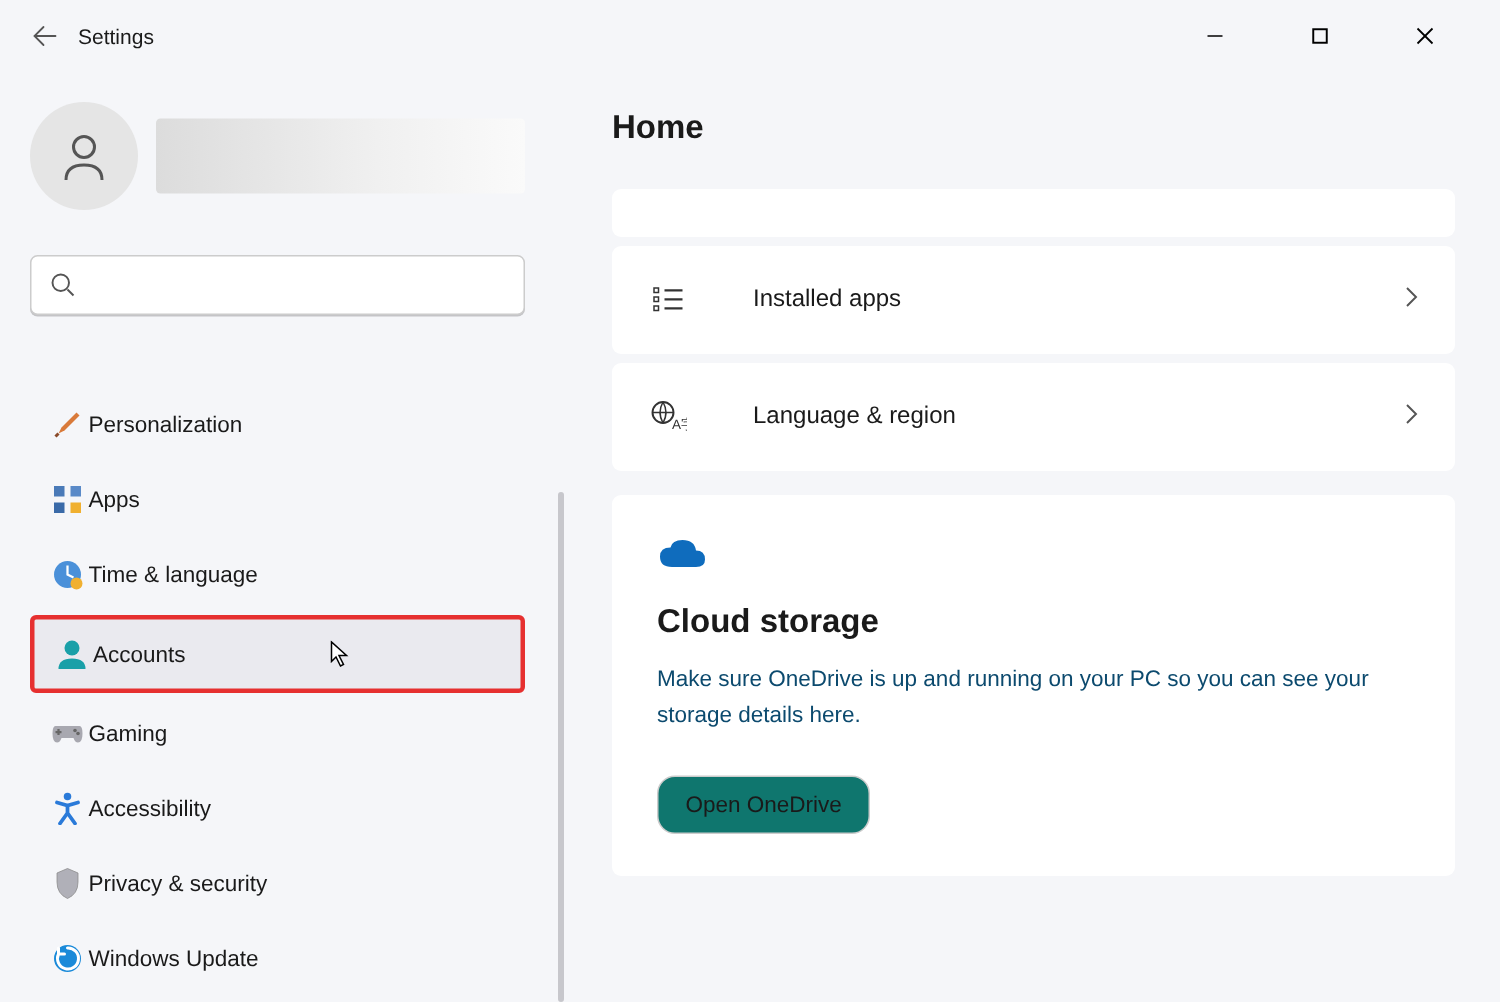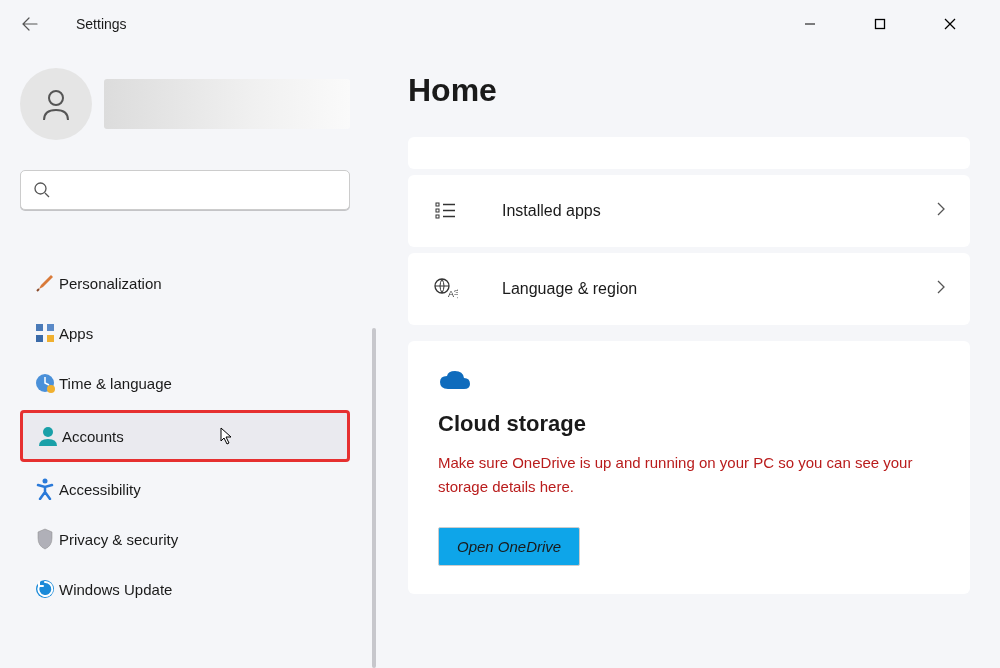--- a/index.html
+++ b/index.html
@@ -1,19 +1,19 @@
 <!DOCTYPE html>
 <html><head>
   <meta charset="utf-8">
   <style>
     * { margin: 0; padding: 0; box-sizing: border-box; font-family: "Segoe UI", -apple-system, sans-serif; }
     body { width: 1000px; height: 668px; background: #f5f6f9; overflow: hidden; position: relative; }
     .titlebar { height: 48px; display: flex; align-items: center; padding: 0 10px; }
     .back-btn { width: 40px; height: 40px; display: flex; align-items: center; justify-content: center; color: #666; }
-    .title { margin-left: 26px; font-size: 14px; color: #1a1a1a; font-weight: 400; }
+    .title { margin-left: 2px; font-size: 14px; color: #1a1a1a; font-weight: 400; }
     .win-controls { margin-left: auto; display: flex; gap: 30px; padding-right: 20px; }
     .win-btn { width: 40px; height: 40px; display: flex; align-items: center; justify-content: center; cursor: default; color: #000; }
     
     .content { display: flex; height: calc(668px - 48px); }
     
     .sidebar { width: 370px; padding: 20px; position: relative; }
     .profile { display: flex; align-items: center; gap: 12px; margin-bottom: 30px; }
     .avatar { width: 72px; height: 72px; border-radius: 50%; background: #e5e5e5; display: flex; align-items: center; justify-content: center; }
     .profile-info { flex: 1; height: 50px; background: linear-gradient(90deg, #dcdcdc, #f0f0f0 60%, #fafafa); border-radius: 3px; }
     
@@ -23,33 +23,33 @@
     
     .nav-item { display: flex; align-items: center; gap: 3px; padding: 12px 14px; border-radius: 6px; cursor: default; font-size: 15px; color: #1a1a1a; margin-bottom: 4px; position: relative; }
     .nav-item.selected { background: #eaeaef; }
     .nav-item.highlighted { border: 3px solid #e63030; border-radius: 4px; }
     .nav-icon { width: 22px; height: 22px; display: flex; align-items: center; justify-content: center; }
     .cursor { position: absolute; left: 197px; top: 14px; pointer-events: none; }
     
     .scroll-indicator { position: absolute; right: -6px; top: 280px; width: 4px; height: 340px; background: #c7c7cc; border-radius: 2px; }
     
     .main { flex: 1; padding: 24px 30px 0 38px; overflow: hidden; }
-    .page-title { font-size: 32px; font-weight: 600; color: #1a1a1a; margin-bottom: 28px; }
+    .page-title { font-size: 22px; font-weight: 600; color: #1a1a1a; margin-bottom: 28px; }
     
     .card-stub { height: 32px; background: #fff; border-radius: 6px; margin-bottom: 6px; }
     .setting-row { display: flex; align-items: center; background: #fff; border-radius: 6px; padding: 22px 24px; margin-bottom: 6px; cursor: default; gap: 20px; }
     .setting-icon { width: 28px; height: 28px; display: flex; align-items: center; justify-content: center; margin-right: 22px; color: #444; }
     .setting-label { font-size: 16px; color: #1a1a1a; flex: 1; }
     .chevron { color: #666; }
     
     .cloud-card { background: #fff; border-radius: 6px; padding: 28px 30px; margin-top: 16px; }
     .cloud-icon { margin-bottom: 14px; }
     .cloud-title { font-size: 22px; font-weight: 600; color: #1a1a1a; margin-bottom: 14px; }
-    .cloud-desc { font-size: 15px; color: #b91c1c; line-height: 1.6; margin-bottom: 28px; }
-    .cloud-btn { display: inline-block; padding: 10px 18px; background: #0ea5e9; border: 1px solid #ccc; border-radius: 2px; font-size: 15px; color: #1a1a1a; cursor: default; font-style: italic; }
+    .cloud-desc { font-size: 15px; color: #0c4a6e; line-height: 1.6; margin-bottom: 28px; }
+    .cloud-btn { display: inline-block; padding: 10px 18px; background: #0f766e; border: 1px solid #ccc; border-radius: 12px; font-size: 15px; color: #1a1a1a; cursor: default; }
   </style>
 </head>
 <body>
 
 <div class="titlebar">
   <div class="back-btn">
     <svg width="16" height="16" viewBox="0 0 16 16">
         <path d="M7 2 L1 8 L7 14 M1 8 L15 8" stroke="#555" stroke-width="1.2" fill="none" stroke-linecap="round"></path>
       </svg>
   </div>
@@ -132,20 +132,31 @@
             <circle cx="11" cy="7" r="5" fill="#1aa0a8"></circle>
             <path d="M2 21 Q2 14 11 14 Q20 14 20 21 Z" fill="#1aa0a8"></path>
           </svg>
         </span>
       <span>Accounts</span>
       <svg class="cursor" width="16" height="18" viewBox="0 0 16 18">
           <path d="M1 1 L1 14 L4 11 L7 17 L9 16 L6 10 L11 10 Z" fill="#fff" stroke="#000" stroke-width="1"></path>
         </svg>
     </div>
 
+    <div class="nav-item">
+      <span class="nav-icon">
+          <svg width="22" height="16" viewBox="0 0 22 16">
+            <path d="M3 3 Q1 3 1 8 Q1 14 4 14 Q6 14 7 11 L15 11 Q16 14 18 14 Q21 14 21 8 Q21 3 19 3 Z" fill="#a8a8b0"></path>
+            <circle cx="16" cy="6" r="1.2" fill="#666"></circle>
+            <circle cx="18" cy="8" r="1.2" fill="#666"></circle>
+            <path d="M5 5 L5 9 M3 7 L7 7" stroke="#666" stroke-width="1.5"></path>
+          </svg>
+        </span>
+      <span>Gaming</span>
+    </div>
 
     <div class="nav-item">
       <span class="nav-icon">
           <svg width="20" height="22" viewBox="0 0 20 22">
             <circle cx="10" cy="3" r="2.5" fill="#2a7ad9"></circle>
             <path d="M3 7 L10 9 L17 7 M10 9 L10 14 M10 14 L5 21 M10 14 L15 21" stroke="#2a7ad9" stroke-width="2.5" stroke-linecap="round" fill="none"></path>
           </svg>
         </span>
       <span>Accessibility</span>
     </div>

